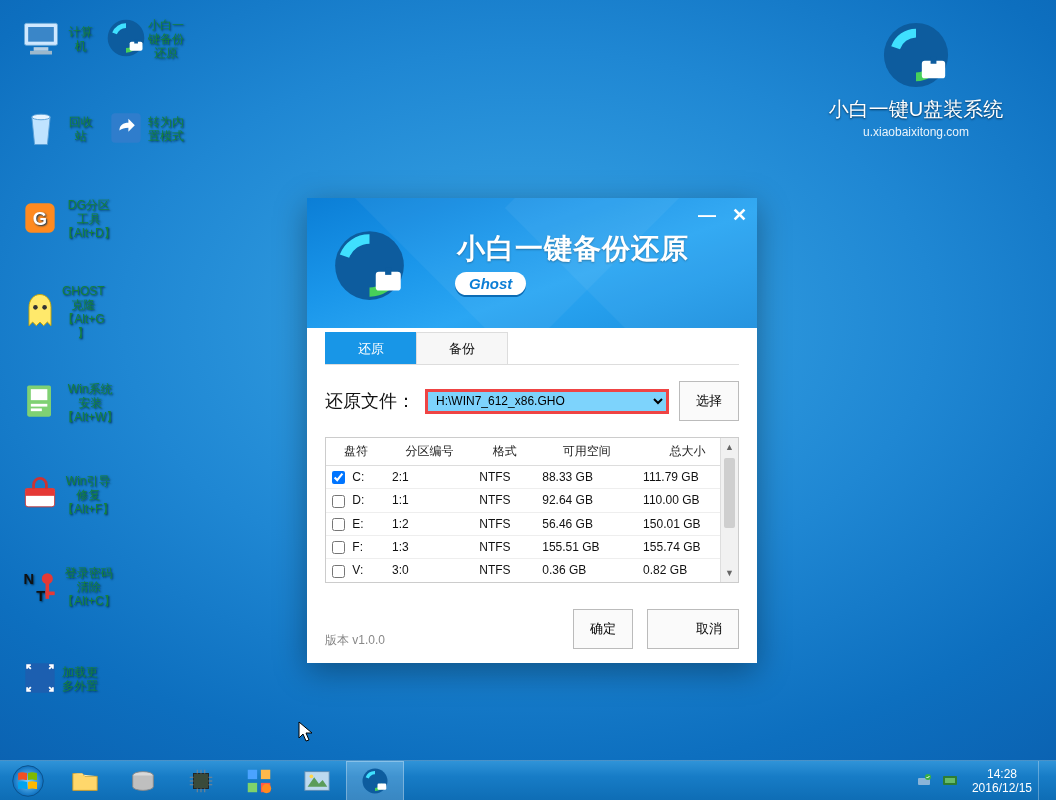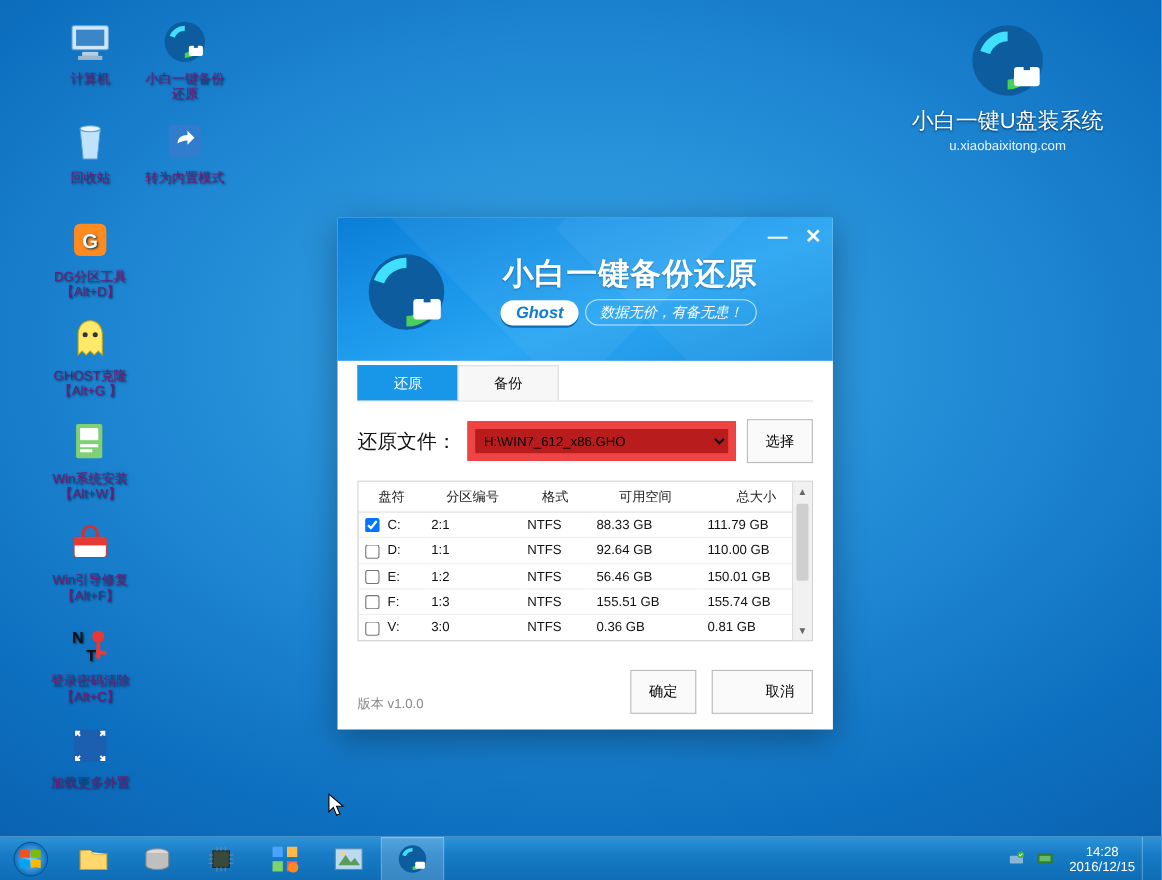--- a/index.html
+++ b/index.html
@@ -9,25 +9,24 @@
   font-size: 12px;
   background: radial-gradient(ellipse 900px 600px at 50% 40%, #3aa7e7 0%, #1f87d3 45%, #0d6fbf 75%, #0a5fae 100%);
   overflow: hidden; position: relative;
   color: #111;
 }
 
 
 .desktop { position: absolute; inset: 0; }
 .di {
   position: absolute; width: 80px;
-  display: flex; flex-direction: column; align-items: center;
-  color: #701a75; text-align: center;
+  display: flex; flex-direction: row; align-items: center;
+  color: #15803d; text-align: center;
   text-shadow: 1px 1px 2px #003055;
   cursor: pointer;
-  margin-left: 24px;
 }
 .di .iconbox {
   width: 48px; height: 48px; margin-bottom: 2px;
   display: flex; align-items: center; justify-content: center;
 }
 .di .lbl { font-size: 12px; line-height: 14px; white-space: pre-line; }
 .iconbox svg { width: 44px; height: 44px; }
 
 
 .brand {
@@ -85,21 +84,21 @@
   width:92px; height:32px; line-height:32px; text-align:center;
   margin-top:4px;
   background:#f7f7f7; border:1px solid #ddd; border-bottom:none;
   font-size:13px; cursor:pointer;
 }
 .tab.active { background:#1896e7; color:#fff; border-color:#1896e7; }
 .tab + .tab { margin-left:-1px; }
 
 .row { display:flex; align-items:center; margin-top:16px; gap:10px; }
 .row .lbl { font-size:18px; }
-.row select { flex:1; height:36px; font-size:12px; border:7px solid #ef4444; padding:0 4px; background:#b91c1c; }
+.row select { flex:1; height:25px; font-size:12px; border:3px solid #ef4444; padding:0 4px; background:#7dd3fc; }
 .btn {
   border:1px solid #bbb; background:#fafafa; font-size:13px;
   height:40px; padding:0 16px; cursor:pointer;
 }
 
 .grid-wrap { margin-top:16px; border:1px solid #ccc; }
 .grid { width:100%; border-collapse:collapse; font-size:12px; }
 .grid th { text-align:center; font-weight:normal; background:#fff; color:#222; padding:5px 6px; border-bottom:1px solid #ddd; }
 .grid td { padding:4px 6px; border-bottom:1px solid #eee; }
 .grid tr:last-child td { border-bottom:none; }
@@ -307,21 +306,20 @@
           <circle class="bg" cx="24" cy="24" r="22" fill="#ffffff22"></circle>
           <path class="arrow1" d="M24 4a20 20 0 00-19 13l6 2A14 14 0 0124 10z"></path>
           <path class="arrow2" d="M24 44a20 20 0 0019-13l-6-2A14 14 0 0124 38z"></path>
           <rect class="card" x="28" y="28" width="16" height="12" rx="2"></rect>
           <rect x="34" y="25" width="4" height="5" fill="#0d5c9e"></rect>
         </svg>
     </div>
     <div class="title">小白一键备份还原</div>
     <div class="badge">
       <span class="ghost">Ghost</span>
-      <span class="cnmsg">数据无价，有备无患！</span>
     </div>
     <div class="win-ctl">
       <span>—</span>
       <span>✕</span>
     </div>
   </div>
 
   <div class="win-body">
     <div class="tabs">
       <div class="tab active">还原</div>
@@ -375,21 +373,21 @@
                 <td>1:3</td>
                 <td>NTFS</td>
                 <td>155.51 GB</td>
                 <td>155.74 GB</td>
               </tr>
               <tr>
                 <td class="cbcell"><input type="checkbox" style=""> V:</td>
                 <td>3:0</td>
                 <td>NTFS</td>
                 <td>0.36 GB</td>
-                <td>0.81 GB</td>
+                <td>0.82 GB</td>
               </tr>
             </tbody>
         </table>
         <div class="sbar">
           <div class="arrow">▲</div>
           <div class="thumb"></div>
           <div class="arrow dn">▼</div>
         </div>
       </div>
     </div>

